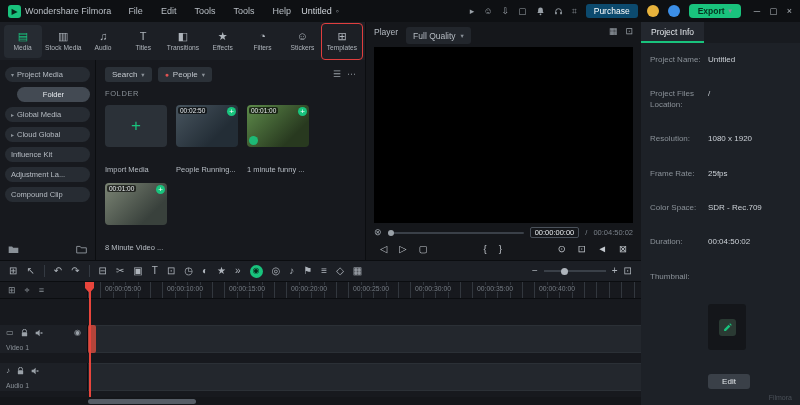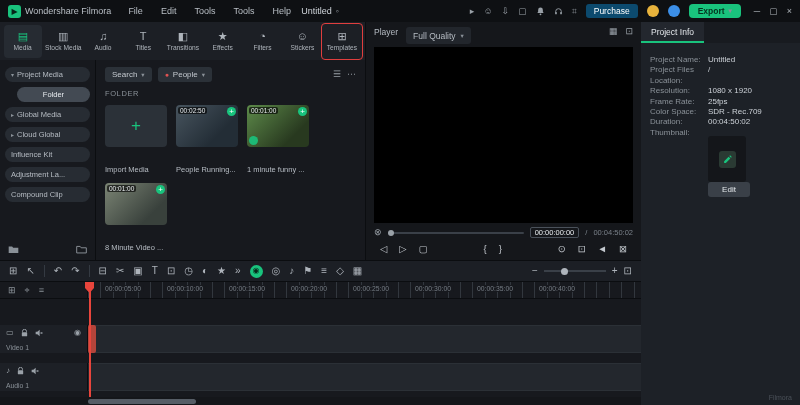--- a/index.html
+++ b/index.html
@@ -133,21 +133,21 @@
     clip-path:polygon(0 0,100% 0,100% 55%,50% 100%,0 55%);z-index:6}
   .tl-scroll{position:absolute;left:0;right:0;bottom:0;height:8px;background:#14161a}
   .tl-thumb{position:absolute;left:88px;width:108px;top:1.5px;height:5px;border-radius:3px;
     background:#565d66}
   
   .right-panel{position:absolute;top:22px;left:641px;width:159px;height:383px;background:#1d2127;
     display:flex;flex-direction:column}
   .rp-tabs{height:21px;display:flex;background:#181b20}
   .rp-tab{padding:0 10px;display:flex;align-items:center;background:#23272e;color:#e2e6ea;
     font-size:8.5px;border-bottom:2px solid #19c37d}
-  .rp-fields{padding:12px 9px 0;display:grid;grid-template-columns:58px 1fr;row-gap:0;
+  .rp-fields{padding:12px 9px 0;display:grid;grid-template-columns:58px 1fr;row-gap:24px;
     font-size:8px;align-items:start}
   .rp-label{color:#8a9198;line-height:1.3}
   .rp-value{color:#ccd1d7}
   .thumb-box{grid-column:2;width:38px;height:46px;background:#14161a;border-radius:3px;
     display:flex;align-items:center;justify-content:center;margin-top:-2px}
   .thumb-pencil{width:17px;height:17px;border-radius:3px;background:#2a3a33;display:flex;
     align-items:center;justify-content:center}
   .edit-btn{grid-column:2;width:42px;background:#3a4048;color:#e2e6ea;text-align:center;
     border-radius:3px;padding:3px 0;font-size:8px}
   .watermark{position:absolute;right:8px;bottom:4px;font-size:7px;color:#4a5058}

